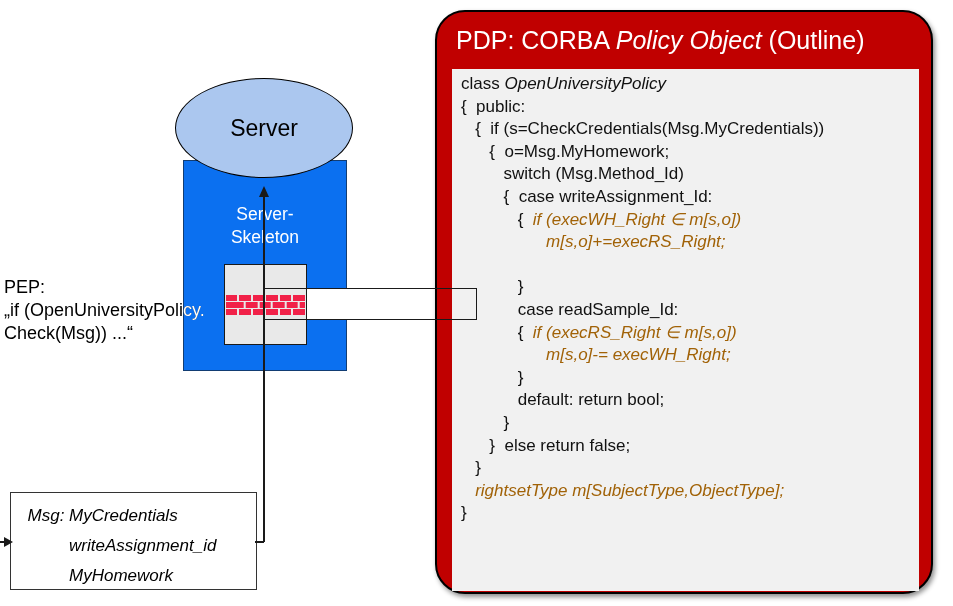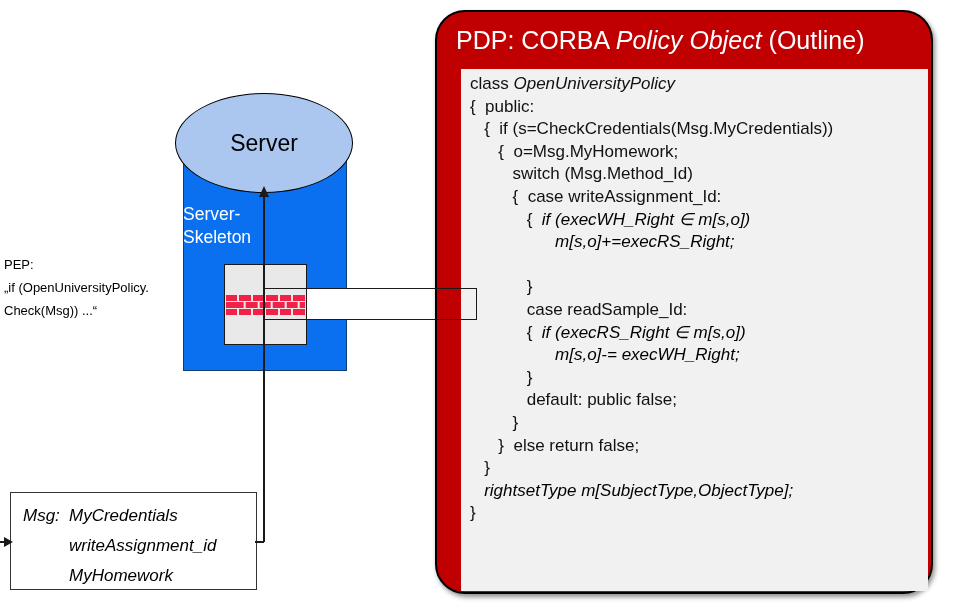--- a/index.html
+++ b/index.html
@@ -19,28 +19,29 @@
     left: 183px; top: 160px;
     width: 164px; height: 211px;
     background: #0b70f0;
     border: 1px solid #123d73;
     z-index: 1;
   }
   .skeleton-label {
     position: absolute;
     left: 183px; top: 203px;
     width: 164px;
+    text-align: center;
     color: #ffffff;
     font-size: 17.5px;
     line-height: 23px;
     z-index: 2;
   }
   .server-ellipse {
     position: absolute;
-    left: 175px; top: 93px;
+    left: 175px; top: 78px;
     width: 178px; height: 100px;
     background: #abc7ef;
     border: 1.5px solid #000000;
     border-radius: 50%;
     display: flex; align-items: center; justify-content: center;
     z-index: 2;
   }
   .server-ellipse span { font-size: 23px; color: #000000; }
 
   
@@ -85,34 +86,34 @@
     left: 19px; top: 0;
     height: 57px;
     display: flex; align-items: center;
     color: #ffffff;
     font-size: 25px;
     white-space: pre;
   }
   .pdp-title .it { font-style: italic; }
   .code-panel {
     position: absolute;
-    left: 24px; top: 57px;
+    left: 15px; top: 57px;
     width: 467px; height: 522px;
     background: #f1f1f1;
   }
   .code {
     padding: 4px 0 0 9px;
     font-size: 17px;
     line-height: 22.6px;
     color: #111111;
   }
   .code-line { white-space: pre; }
   .seg-p { font-style: normal; color: #111111; }
   .seg-i { font-style: italic; color: #111111; }
-  .seg-b { font-style: italic; color: #000000; }
+  .seg-b { font-style: italic; color: #a16207; }
 
   
   .connector-outline {
     position: absolute;
     left: 264px; top: 288px;
     width: 213px; height: 32px;
     border: 1.5px solid #1a1a1a;
     background: transparent;
     z-index: 7;
   }
@@ -154,22 +155,22 @@
     width: 0; height: 0;
     border-top: 5px solid transparent;
     border-bottom: 5px solid transparent;
     border-left: 9px solid #1a1a1a;
     z-index: 8;
   }
 
   
   .pep {
     position: absolute;
-    left: 4px; top: 253px;
-    font-size: 13px;
+    left: 4px; top: 276px;
+    font-size: 18px;
     line-height: 23px;
     color: #000000;
     z-index: 9;
   }
   .pep-heading { font-style: normal; }
   .pep-line { white-space: nowrap; }
   .pep-line-overlap { position: relative; }
   .pep-white-clip {
     position: absolute;
     left: 179px; top: 0;
@@ -187,21 +188,21 @@
     background: #ffffff;
     border: 1.5px solid #333333;
     z-index: 7;
     font-style: italic;
     font-size: 17px;
     line-height: 30px;
     padding: 8px 0 0 12px;
     color: #000000;
   }
   .msg-row { white-space: nowrap; }
-  .msg-label { display: inline-block; width: 46px; }
+  .msg-label { display: inline-block; width: 46px; text-align: center; }
   .msg-indent { padding-left: 46px; }
 </style>
 </head>
 <body>
 
 <div class="stage">
 
   <div class="skeleton-rect"></div>
   <div class="skeleton-label">
     <div>Server-</div>
@@ -235,21 +236,21 @@
           <div class="code-line"><span class="seg-p">         switch (Msg.Method_Id)</span></div>
           <div class="code-line"><span class="seg-p">         {  case writeAssignment_Id:</span></div>
           <div class="code-line"><span class="seg-p">            {  </span><span class="seg-b">if (execWH_Right ∈ m[s,o])</span></div>
           <div class="code-line"><span class="seg-p">                  </span><span class="seg-b">m[s,o]+=execRS_Right;</span></div>
           <div class="code-line"><span class="seg-p">               </span></div>
           <div class="code-line"><span class="seg-p">            }</span></div>
           <div class="code-line"><span class="seg-p">            case readSample_Id:</span></div>
           <div class="code-line"><span class="seg-p">            {  </span><span class="seg-b">if (execRS_Right ∈ m[s,o])</span></div>
           <div class="code-line"><span class="seg-p">                  </span><span class="seg-b">m[s,o]-= execWH_Right;</span></div>
           <div class="code-line"><span class="seg-p">            }</span></div>
-          <div class="code-line"><span class="seg-p">            default: public false;</span></div>
+          <div class="code-line"><span class="seg-p">            default: return bool;</span></div>
           <div class="code-line"><span class="seg-p">         }</span></div>
           <div class="code-line"><span class="seg-p">      }  else return false;</span></div>
           <div class="code-line"><span class="seg-p">   }</span></div>
           <div class="code-line"><span class="seg-p">   </span><span class="seg-b">rightsetType m[SubjectType,ObjectType];</span></div>
           <div class="code-line"><span class="seg-p">}</span></div>
         </div>
     </div>
   </div>
 
   <div class="connector-outline"></div>

